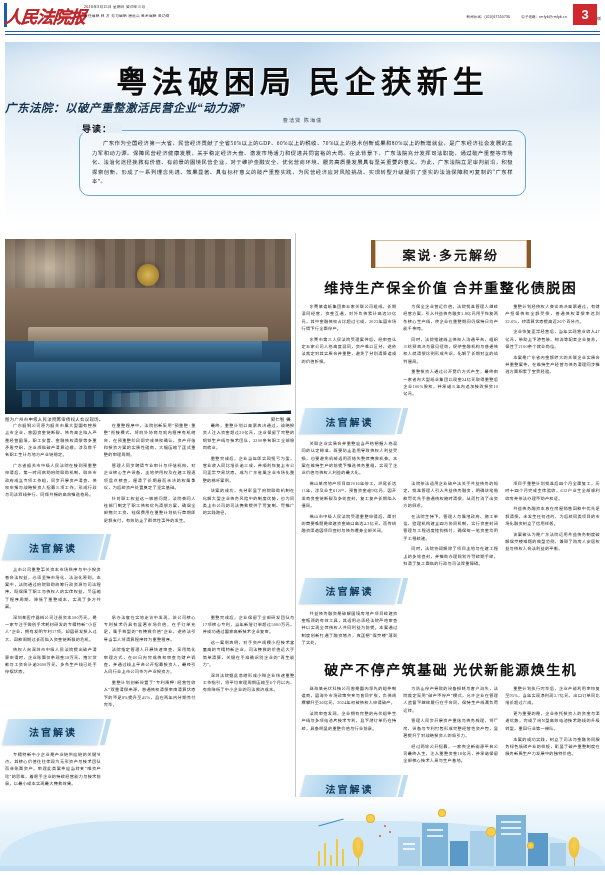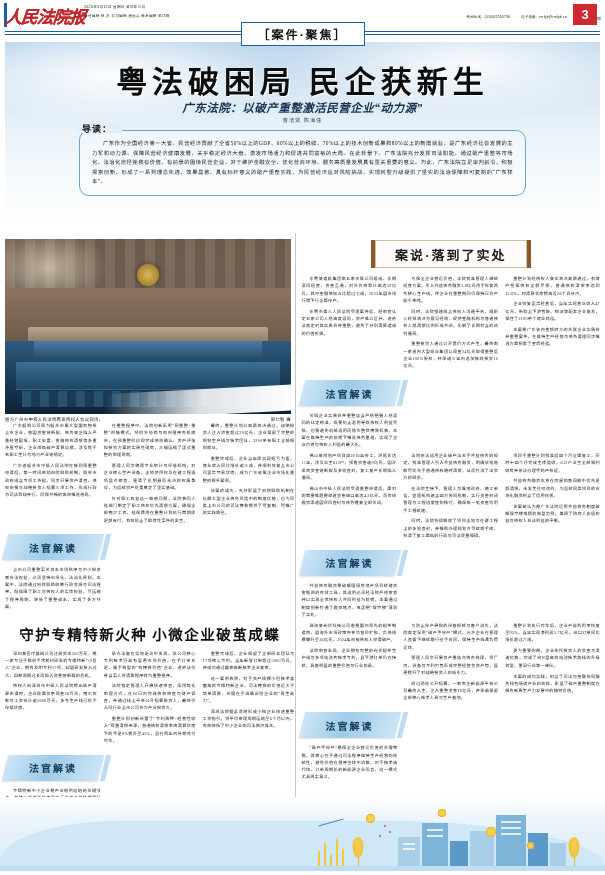--- a/index.html
+++ b/index.html
@@ -64,21 +64,21 @@
     overflow:hidden;
   }
   .hero-title{
     position:absolute;left:0;right:0;top:15px;text-align:center;
     font-family:"Liberation Serif",serif;font-weight:bold;
     font-size:31px;letter-spacing:5px;color:#0d0d0d;
     text-shadow:1.2px 1.2px 0 rgba(255,255,255,.85);
     white-space:nowrap;
   }
   .hero-sub{
-    position:absolute;left:0;right:0;top:57px;text-align:center;
+    position:absolute;left:0;right:0;top:57px;text-align:left;
     font-family:"Liberation Serif",serif;font-weight:bold;font-style:italic;
     font-size:11.5px;letter-spacing:.5px;color:#16344f;white-space:nowrap;
   }
   .hero-byline{
     position:absolute;left:0;right:0;top:74px;text-align:center;
     font-size:5.2px;letter-spacing:1px;color:#3a4d5e;font-family:"Liberation Sans",sans-serif;
   }
 
   
   .lead{
@@ -236,21 +236,20 @@
       <span>电子信箱：rmfyb@rmfyb.cn</span>
     </div>
 
     <div class="mh-pagebox">
       <div class="mh-pagenum">3</div>
       <div class="sub" style="position:absolute;right:0;bottom:2px;font-size:4px;color:#333;">版</div>
     </div>
 
     <div class="mh-rule"></div>
     <div class="mh-rule2"></div>
-    <div class="mh-banner">［案件·聚焦］</div>
   </div>
 
   <div class="hero">
     <div class="hero-title">粤法破困局  民企获新生</div>
     <div class="hero-sub">广东法院：以破产重整激活民营企业“动力源”</div>
     <div class="hero-byline">曹洁贤  陈海佳</div>
 
     <div class="lead">
       <div class="lead-mask"></div>
       <div class="lead-label">导读：</div>
@@ -302,21 +301,20 @@
           <div class="judge">
             <div class="plate"></div>
             <div class="txt">法官解读</div>
           </div>
           <p class="ptext">上市公司重整事关资本市场秩序与中小投资者合法权益，必须坚持市场化、法治化原则。本案中，法院通过府院联动统筹行政资源与司法程序，既保障了职工与债权人的实体权益，又压缩了程序周期、降低了重整成本，实现了多方共赢。</p>
         </div>
         <div class="c"></div>
         <div class="c"></div>
       </div>
 
-      <div class="art-h">守护专精特新火种  小微企业破茧成蝶</div>
       <div class="cols3">
         <div class="c">
           <p class="ptext">深圳某医疗器械公司注册资本500万元，是一家专注于微创手术耗材研发的专精特新“小巨人”企业，拥有发明专利17项，却因研发投入过大、回款周期过长而陷入资金链断裂的危机。</p>
           <p class="ptext">债权人向深圳市中级人民法院提出破产清算申请时，企业账面仅余现金38万元，拖欠货款与工资合计逾2600万元，多条生产线已处于停摆状态。</p>
         </div>
         <div class="c">
           <p class="ptext">承办法官在实地走访中发现，该公司核心专利技术仍具有显著市场价值，在手订单充足，属于典型的“有挽救价值”企业，遂依法引导当事人将清算程序转为重整程序。</p>
           <p class="ptext">法院指定管理人开展快速审查，采用简化审理方式，在60日内完成债权审查与财产调查，并通过线上平台公开招募投资人，最终引入同行业上市公司作为产业投资方。</p>
           <p class="ptext">重整计划创新设置了“专利质押+经营性收入”双重清偿来源，普通债权清偿率由清算状态下的不足8%提升至45%，且在两年内分期兑付完毕。</p>
         </div>
@@ -336,23 +334,24 @@
           <p class="ptext">专精特新中小企业是产业链供应链的关键节点，其核心价值往往体现为无形资产与技术团队而非账面资产。审理此类案件应当转变“唯资产论”的思维，着眼于企业的持续经营能力与技术前景，以最小成本实现最大挽救效果。</p>
         </div>
         <div class="c"></div>
         <div class="c"></div>
       </div>
     </div>
 
     <div class="col-right">
 
       <div class="seclabel">
-        <div class="t">案说·落到了实处</div>
-      </div>
-
+        <div class="t">案说·多元解纷</div>
+      </div>
+
+      <div class="art-h rt">维持生产保全价值  合并重整化债脱困</div>
       <div class="cols3">
         <div class="c">
           <p class="ptext">东莞某造纸集团由五家关联公司组成，长期混同经营、资金互通，对外负债累计高达59亿元，其中金融债权占比超过七成，2023年因市场行情下行全面停产。</p>
           <p class="ptext">东莞市第三人民法院受理案件后，经审查认定五家公司人格高度混同，资产难以区分，遂依法裁定对其实质合并重整，避免了分别清算造成的价值折损。</p>
         </div>
         <div class="c">
           <p class="ptext">为保全企业营运价值，法院批准管理人继续经营方案，引入共益债务融资1.8亿元用于恢复两条核心生产线，使企业在重整期间仍保持日均产能千余吨。</p>
           <p class="ptext">同时，法院搭建线上债权人沟通平台，组织三轮预表决与意见征询，促使金融机构与普通债权人就清偿比例形成共识，化解了长期对立的谈判僵局。</p>
           <p class="ptext">重整投资人通过公开竞价方式产生，最终由一家省内大型纸业集团以现金24亿元取得重整后企业100%股权，并承诺三年内追加技改投资10亿元。</p>
         </div>
@@ -397,20 +396,21 @@
           <div class="judge">
             <div class="plate"></div>
             <div class="txt">法官解读</div>
           </div>
           <p class="ptext">共益债务融资是破解困境房地产项目续建资金瓶颈的有效工具，其适用必须经法院严格审查并以实现全体债权人共同利益为前提。本案通过制度创新打通了融资堵点，真正把“保交楼”落到了实处。</p>
         </div>
         <div class="c"></div>
         <div class="c"></div>
       </div>
 
+      <div class="art-h rt">破产不停产筑基础  光伏新能源焕生机</div>
       <div class="cols3">
         <div class="c">
           <p class="ptext">珠海某光伏科技公司曾是国内领先的组件制造商，因海外市场政策突变与盲目扩张，负债规模攀升至36亿元，2024年初被债权人申请破产。</p>
           <p class="ptext">法院审查发现，企业拥有完整的光伏组件生产线与多项电池片技术专利，且下游订单仍在持续，具备明显的重整价值与行业前景。</p>
         </div>
         <div class="c">
           <p class="ptext">为防止停产导致的设备损耗与客户流失，法院裁定采用“破产不停产”模式，允许企业在管理人监督下继续履行在手合同，保持生产线满负荷运转。</p>
           <p class="ptext">管理人同步开展资产重估与债务梳理，将厂房、设备与专利打包形成完整经营性资产包，显著提升了对战略投资人的吸引力。</p>
           <p class="ptext">经过两轮公开招募，一家央企新能源平台公司最终入主，注入重整资金18亿元，并承诺保留全部核心技术人员与生产基地。</p>
         </div>

